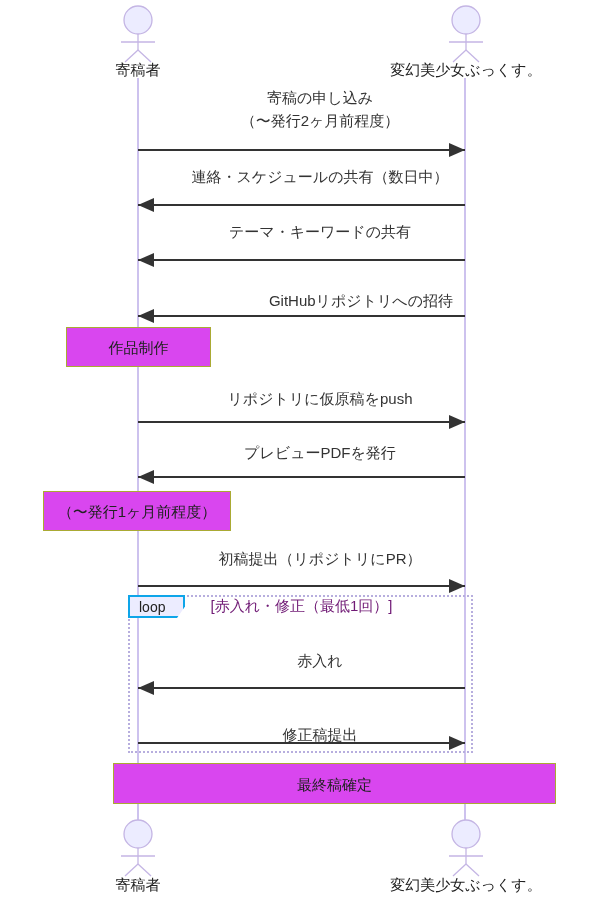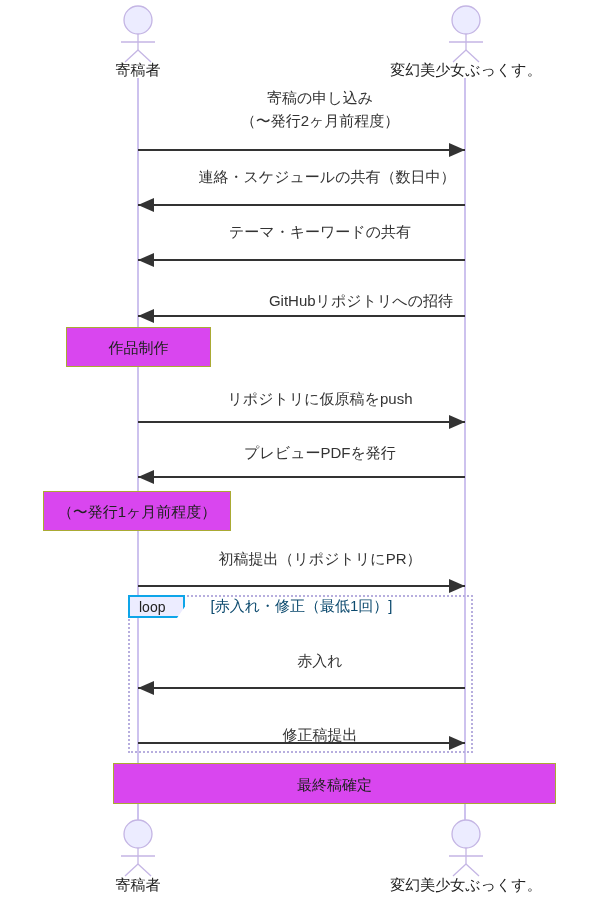--- a/index.html
+++ b/index.html
@@ -21,21 +21,21 @@
   .arrowhead.left{left:138px;border-right:16px solid #333333;}
   .note{position:absolute;background:#d946ef;border:1px solid #aaaa33;
     text-align:center;font-size:15px;color:#222;box-sizing:border-box;}
   .loop-frame{position:absolute;left:128px;top:595px;width:345px;height:158px;
     border:2px dotted #b7aede;box-sizing:border-box;}
   .loop-tab{position:absolute;left:128px;top:595px;width:57px;height:23px;
     background:#ECECFF;border:2px solid #0ea5e9;box-sizing:border-box;
     clip-path:polygon(0 0,100% 0,100% 50%,86% 100%,0 100%);
     font-size:14px;line-height:21px;padding-left:9px;color:#222;}
   .loop-condition{position:absolute;left:138px;top:597px;width:327px;
-    text-align:center;font-size:15px;color:#0c4a6e;}
+    text-align:center;font-size:15px;color:#701a75;}
 </style>
 </head>
 <body>
 
 <div class="canvas">
 
   <div class="lifeline" style="left:137px;top:78px;height:742px;"></div>
   <div class="lifeline" style="left:464px;top:78px;height:742px;"></div>
 
   <svg class="actor-figure" style="left:116px;top:5px;" width="44" height="58" viewBox="0 0 44 58">
@@ -56,21 +56,21 @@
   </svg>
   <div class="actor-label" style="left:366px;top:61px;width:200px;">変幻美少女ぶっくす。</div>
 
   <div class="msg-label two-line" style="top:86px;">
     <div>寄稿の申し込み</div>
     <div>（〜発行2ヶ月前程度）</div>
   </div>
   <div class="arrow-line" style="top:149px;"></div>
   <div class="arrowhead right" style="top:143px;"></div>
 
-  <div class="msg-label" style="top:167px;margin-left:7px;">連絡・スケジュールの共有（数日中）</div>
+  <div class="msg-label" style="top:167px;">連絡・スケジュールの共有（数日中）</div>
   <div class="arrow-line" style="top:204px;"></div>
   <div class="arrowhead left" style="top:198px;"></div>
 
   <div class="msg-label" style="top:222px;">テーマ・キーワードの共有</div>
   <div class="arrow-line" style="top:259px;"></div>
   <div class="arrowhead left" style="top:253px;"></div>
 
   <div class="msg-label" style="top:291px;padding-left:41px;">GitHubリポジトリへの招待</div>
   <div class="arrow-line" style="top:315px;"></div>
   <div class="arrowhead left" style="top:309px;"></div>

